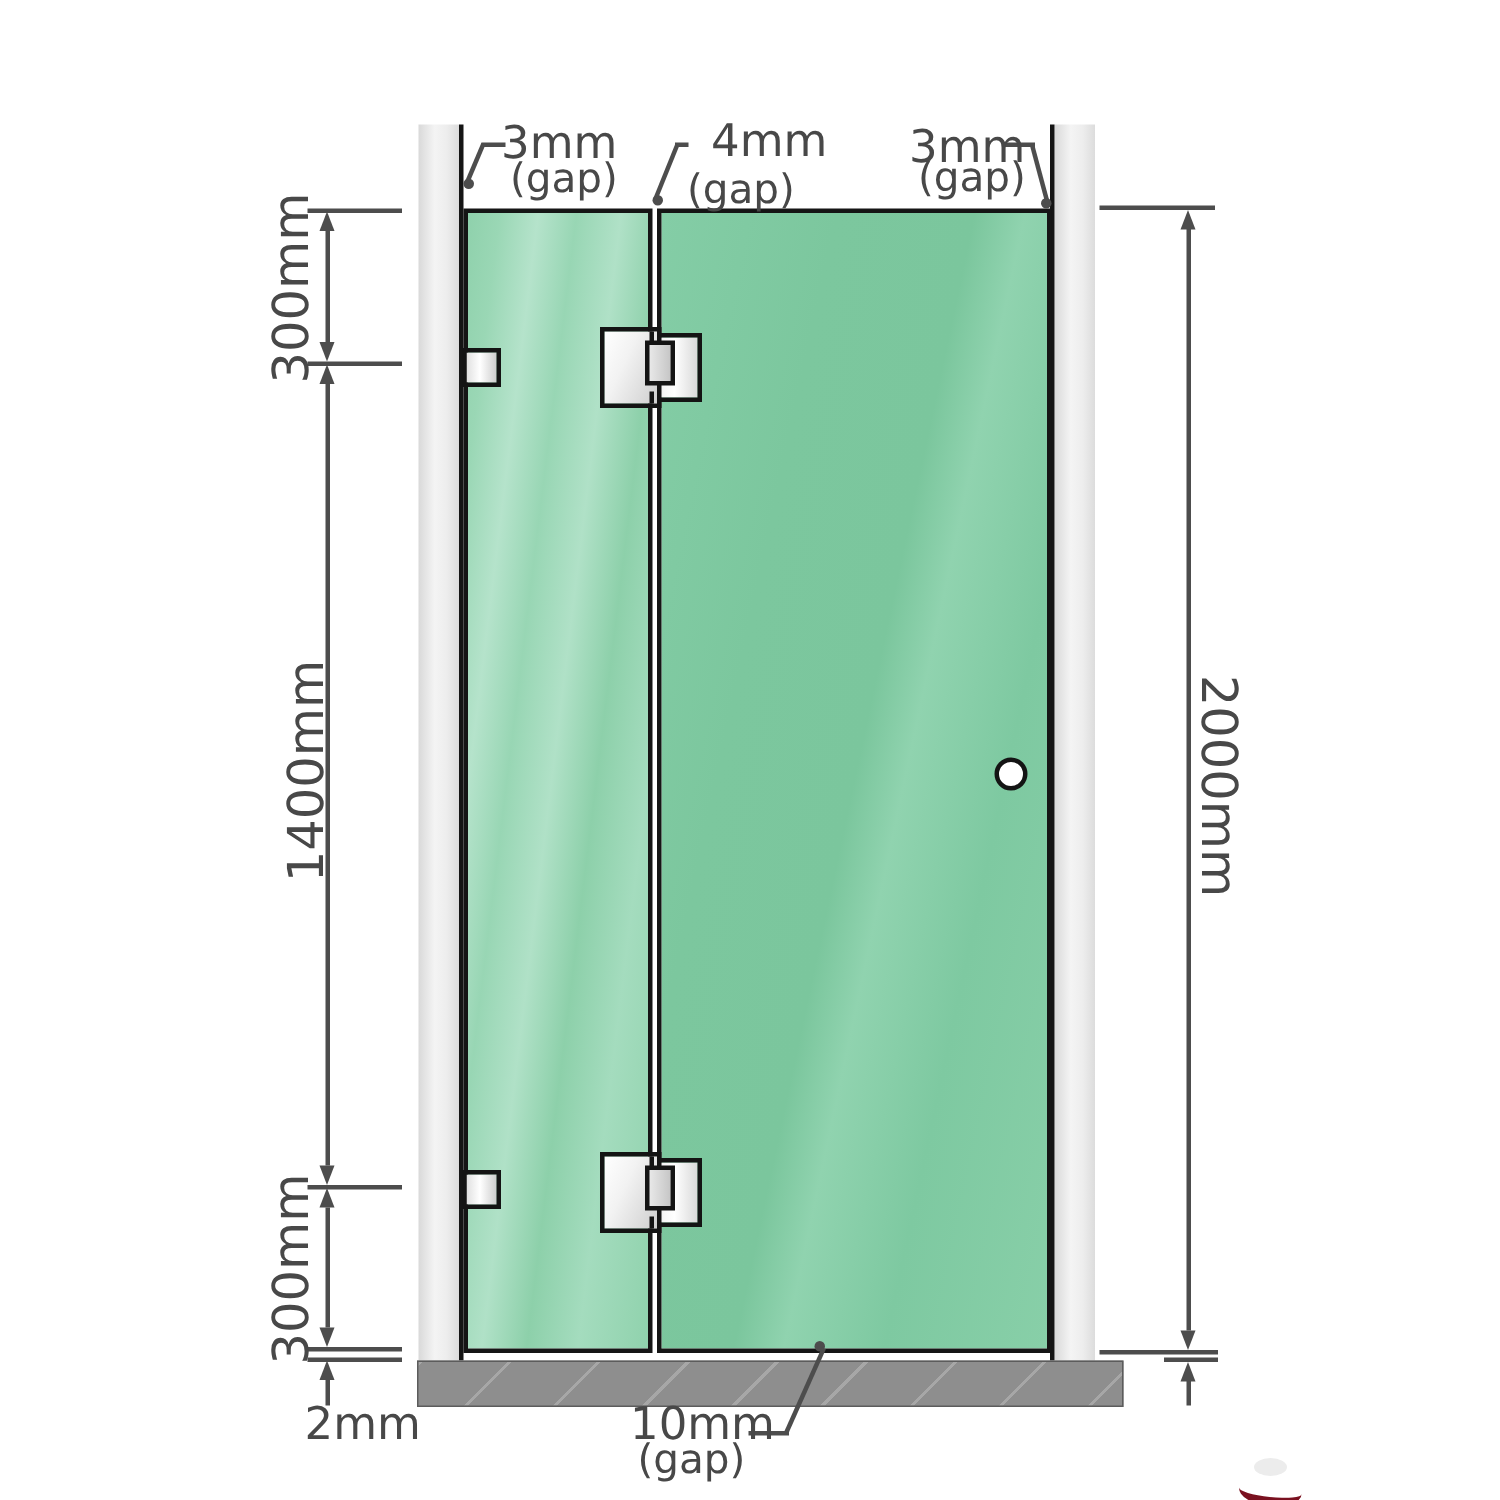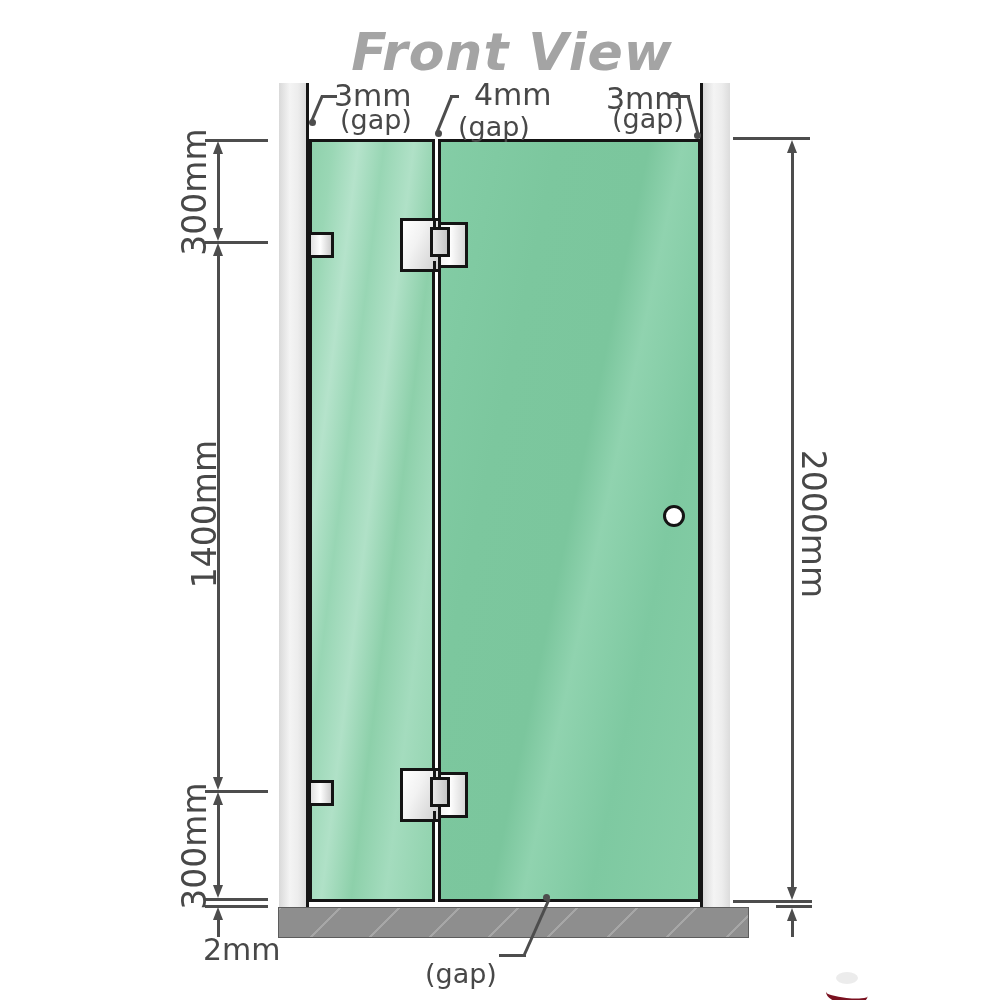--- a/index.html
+++ b/index.html
@@ -92,21 +92,20 @@
   
   .logo-smudge { position:absolute; left:836px; top:972px; width:22px; height:12px; background:#ececec; border-radius:50%; }
   .logo-swoosh { position:absolute; left:826px; top:984px; width:42px; height:14px;
     border-bottom:6px solid #7a1120; border-radius:50%; transform:rotate(6deg); }
 </style>
 </head>
 <body>
 
 <div class="canvas">
 
-  <div class="title">Front View</div>
 
   <div class="channel left"></div>
   <div class="channel right"></div>
 
   <div class="glass fixed"></div>
   <div class="glass door"></div>
 
   <div class="floor"></div>
 
   <div class="hinge" style="top:218px">
@@ -181,18 +180,19 @@
   <div class="leader" style="left:688px;top:95px;width:41px;transform:rotate(75deg)"></div>
   <div class="leader" style="left:669px;top:95px;width:21px"></div>
   <div class="lbl" style="left:606px;top:81px">3mm</div>
   <div class="lbl gap" style="left:612px;top:103px">(gap)</div>
 
   <div class="lbl" style="left:203px;top:932px">2mm</div>
 
   <div class="dot" style="left:543px;top:894px"></div>
   <div class="leader" style="left:524px;top:954px;width:62px;transform:rotate(-66deg)"></div>
   <div class="leader" style="left:499px;top:954px;width:27px"></div>
+  <div class="lbl" style="left:420px;top:932px">10mm</div>
   <div class="lbl gap" style="left:425px;top:958px">(gap)</div>
 
   <div class="logo-smudge"></div>
   <div class="logo-swoosh"></div>
 
 </div>
 
 </body></html>

